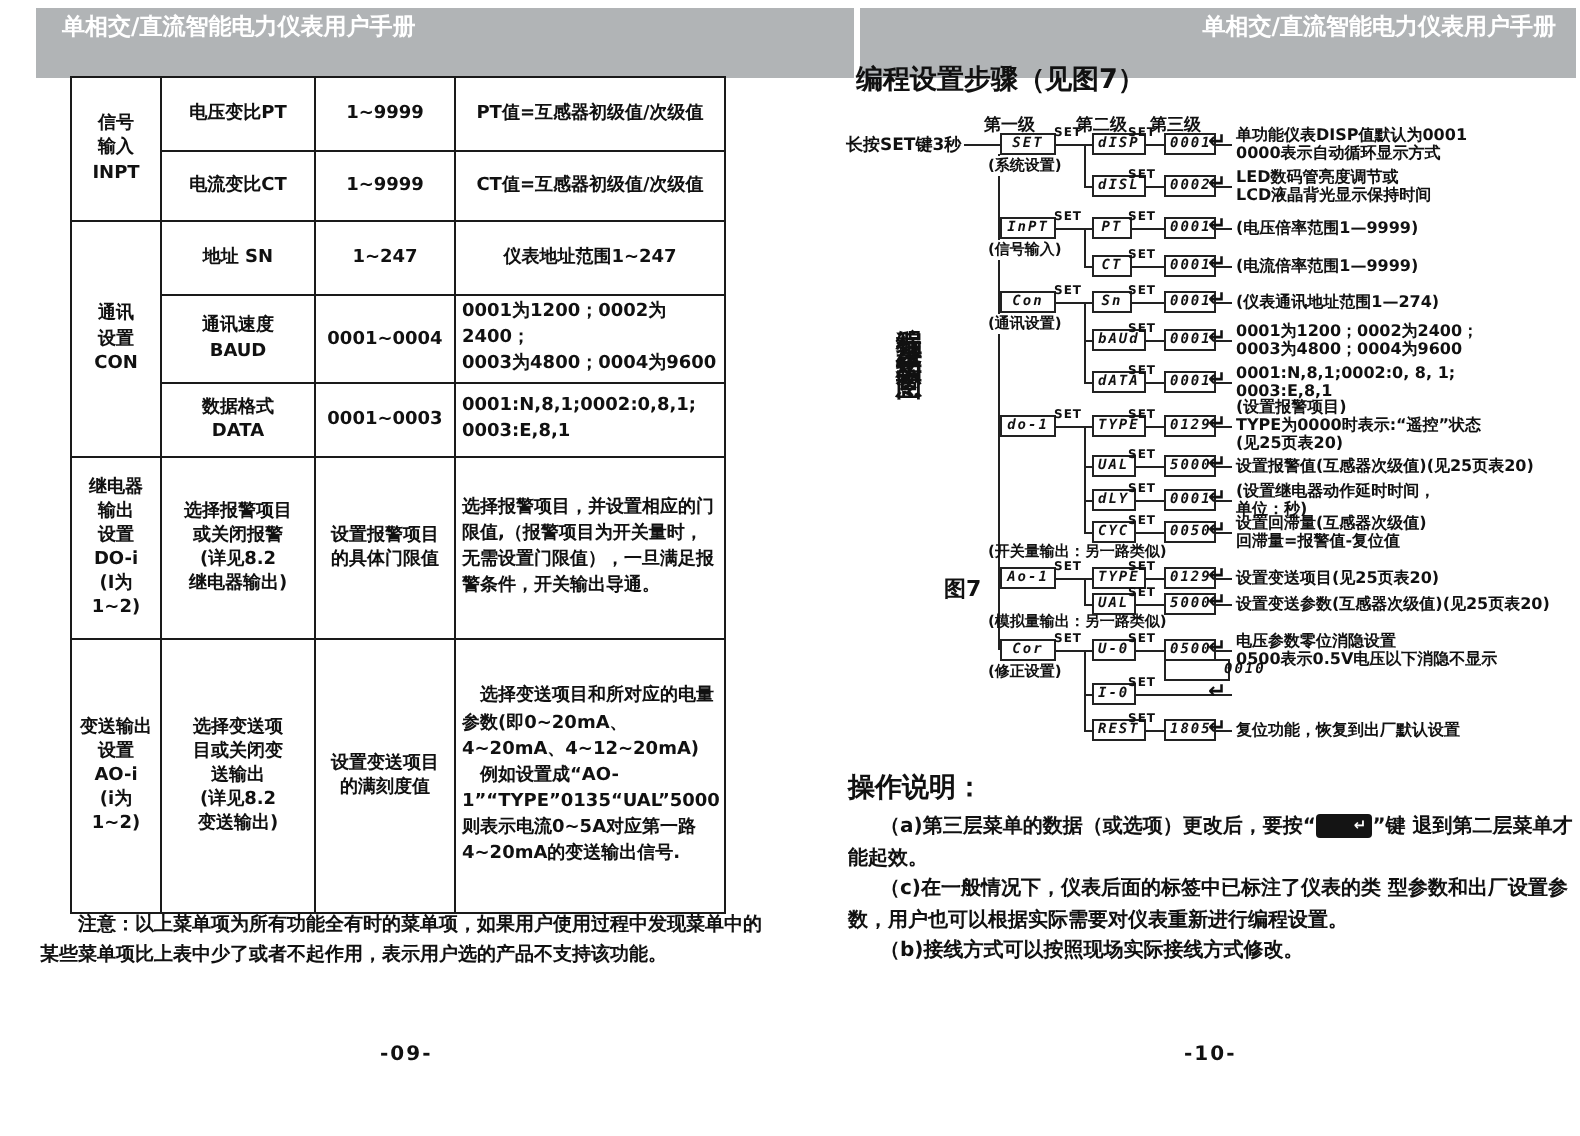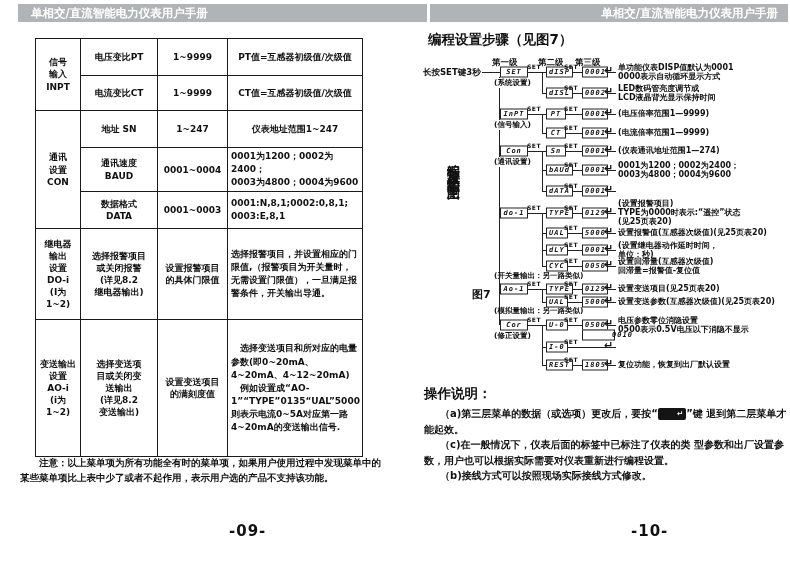--- a/index.html
+++ b/index.html
@@ -1,36 +1,36 @@
 <!DOCTYPE html>
 <html><head>
 <meta charset="utf-8">
 <style>
   * { margin:0; padding:0; box-sizing:border-box; }
   html,body { width:790px; height:568px; }
   body { position:relative; background:#ffffff; color:#111;
          font-family:"DejaVu Sans","Liberation Sans",sans-serif; overflow:hidden; }
 
-  .header-bar { position:absolute; top:4px; height:18px; background:#b1b4b6;
+  .header-bar { position:absolute; top:4px; height:35px; background:#b1b4b6;
                 color:#fff; font-size:11.5px; font-weight:bold; line-height:18px; }
   #hdr-left  { left:18px;  width:409px; padding-left:13px; }
   #hdr-right { left:430px; width:358px; text-align:right; padding-right:10px; }
 
   
   #spec-table { position:absolute; left:35px; top:38px; width:327px;
                 border-collapse:collapse; table-layout:fixed; }
   #spec-table td { border:1px solid #1a1a1a; font-size:9px; font-weight:bold;
                    text-align:center; vertical-align:middle; line-height:1.35;
                    padding:2px 3px; white-space:pre-line; }
   #spec-table td.c4-left { text-align:left; line-height:1.45; }
 
   #left-note { position:absolute; left:20px; top:455px; width:362px;
                font-size:9.5px; font-weight:bold; line-height:1.6;
                text-indent:2em; }
-  .page-num { position:absolute; font-size:15px; font-weight:bold; letter-spacing:1px;margin-left:39px; }
+  .page-num { position:absolute; font-size:10px; font-weight:bold; letter-spacing:1px; }
   #pn-left  { left:190px; top:522px; }
   #pn-right { left:592px; top:522px; }
 
   
   #rp-title { position:absolute; left:428px; top:31px; font-size:13.5px; font-weight:bold; }
   #flow { position:absolute; left:420px; top:55px; width:370px; height:332px; }
   .lvl-label { position:absolute; top:2px; font-size:8.5px; font-weight:bold; }
   #entry-label { position:absolute; left:3px; top:12px; font-size:8.5px; font-weight:bold; }
   #sidebar-title { position:absolute; left:24px; top:98px; writing-mode:vertical-rl;
                    font-size:13px; font-weight:bold; letter-spacing:3px; }
@@ -197,20 +197,22 @@
     <div class="setlbl" style="left: 144px; top: 106px;">SET</div>
     <div class="fbox" style="left: 162px; top: 115px; width: 26px;">0001</div>
     <div class="enter-glyph" style="left: 184px; top: 107px;">↵</div>
     <div class="fdesc" style="top: 115px;">0001为1200；0002为2400；
 0003为4800；0004为9600</div>
     <div class="hline" style="left: 122px; width: 74px; top: 136px;"></div>
     <div class="fbox" style="left: 126px; top: 136px; min-width: 20px;">dATA</div>
     <div class="setlbl" style="left: 144px; top: 127px;">SET</div>
     <div class="fbox" style="left: 162px; top: 136px; width: 26px;">0001</div>
     <div class="enter-glyph" style="left: 184px; top: 128px;">↵</div>
+    <div class="fdesc" style="top: 136px;">0001:N,8,1;0002:0, 8, 1;
+0003:E,8,1</div>
     <div class="vline" style="left: 122px; top: 158px; height: 53px;"></div>
     <div class="hline" style="left: 80px; width: 116px; top: 158px;"></div>
     <div class="fbox" style="left: 80px; top: 158px; min-width: 28px;">do-1</div>
     <div class="setlbl" style="left: 107px; top: 149px;">SET</div>
     <div class="fbox" style="left: 126px; top: 158px; min-width: 20px;">TYPE</div>
     <div class="setlbl" style="left: 144px; top: 149px;">SET</div>
     <div class="fbox" style="left: 162px; top: 158px; width: 26px;">0129</div>
     <div class="enter-glyph" style="left: 184px; top: 150px;">↵</div>
     <div class="fdesc" style="top: 158px;">(设置报警项目)
 TYPE为0000时表示:“遥控”状态

